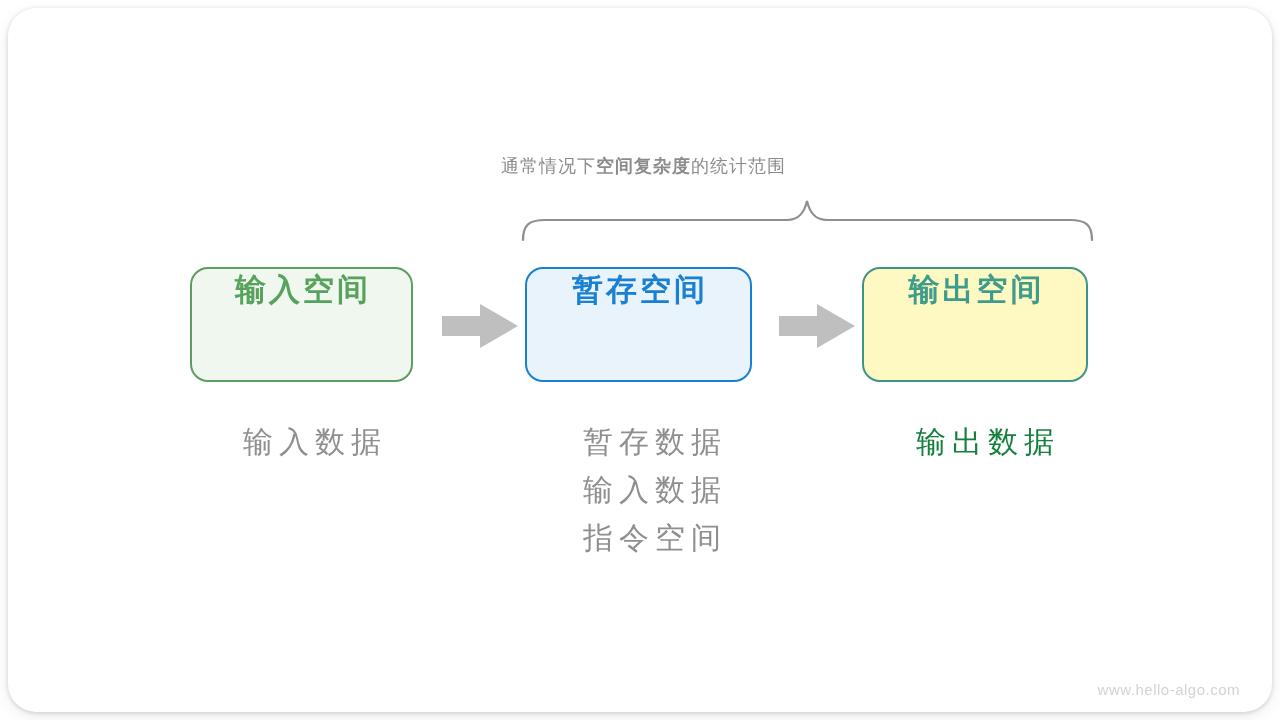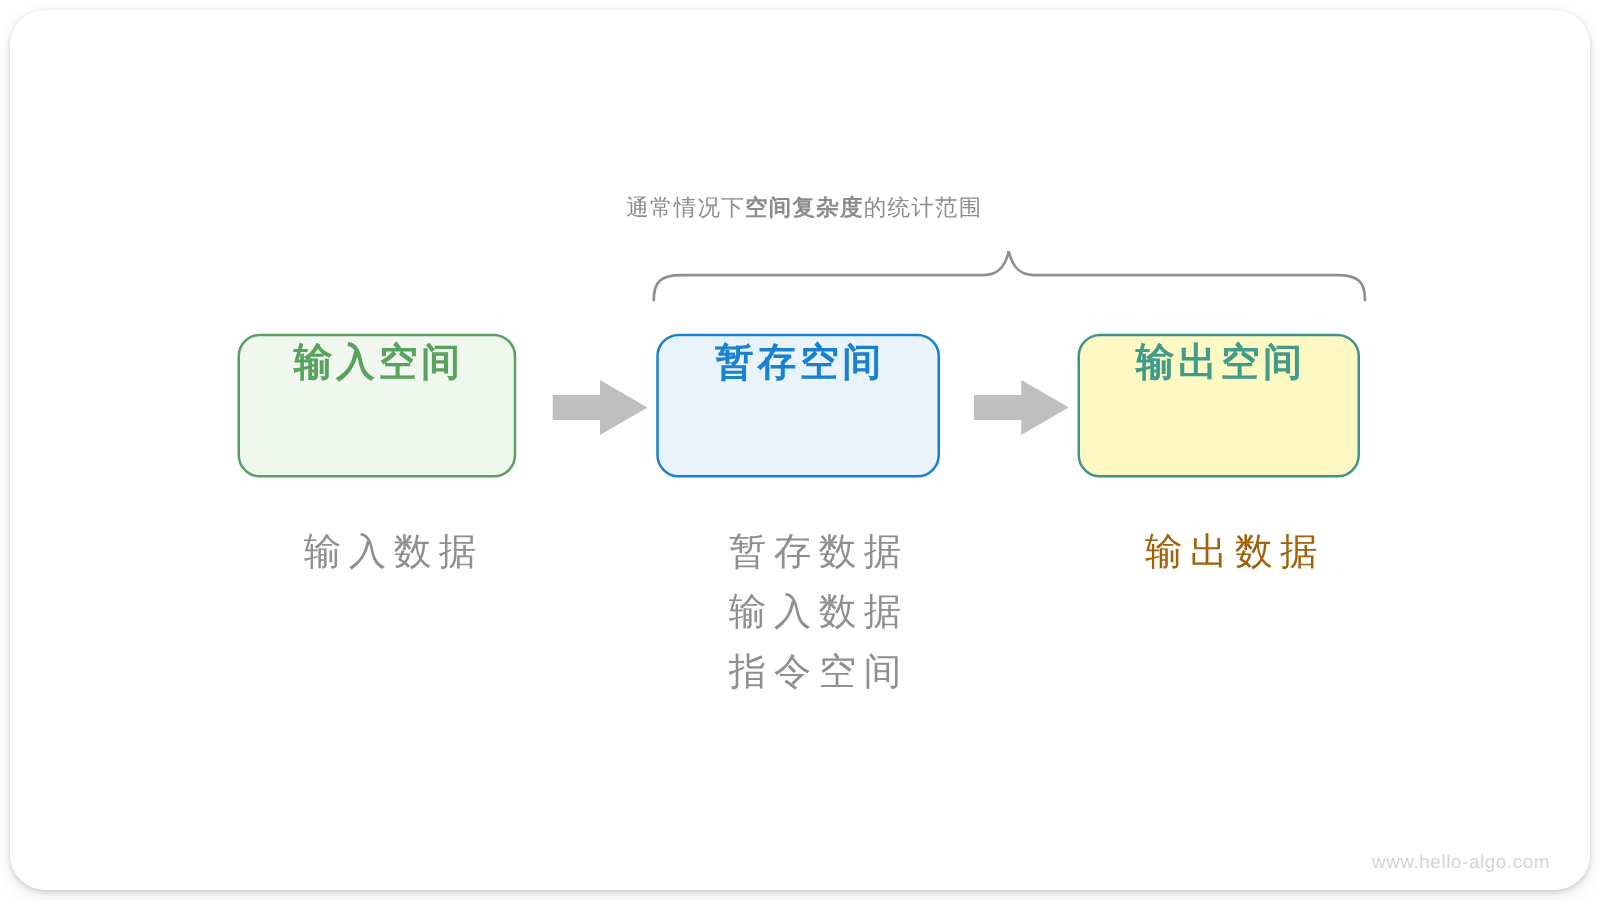--- a/index.html
+++ b/index.html
@@ -109,17 +109,17 @@
   </div>
 
   <div class="note note-input" style="color: rgb(143, 143, 143);">输入数据</div>
 
   <div class="note note-temp" style="color: rgb(143, 143, 143);">
     <div>暂存数据</div>
     <div>输入数据</div>
     <div>指令空间</div>
   </div>
 
-  <div class="note note-output" style="color: #a16207;">输出数据</div>
+  <div class="note note-output" style="color: #15803d;">输出数据</div>
 
   <div class="watermark" style="color: rgb(211, 211, 211);">www.hello-algo.com</div>
 
 </div>
 
 </body></html>

